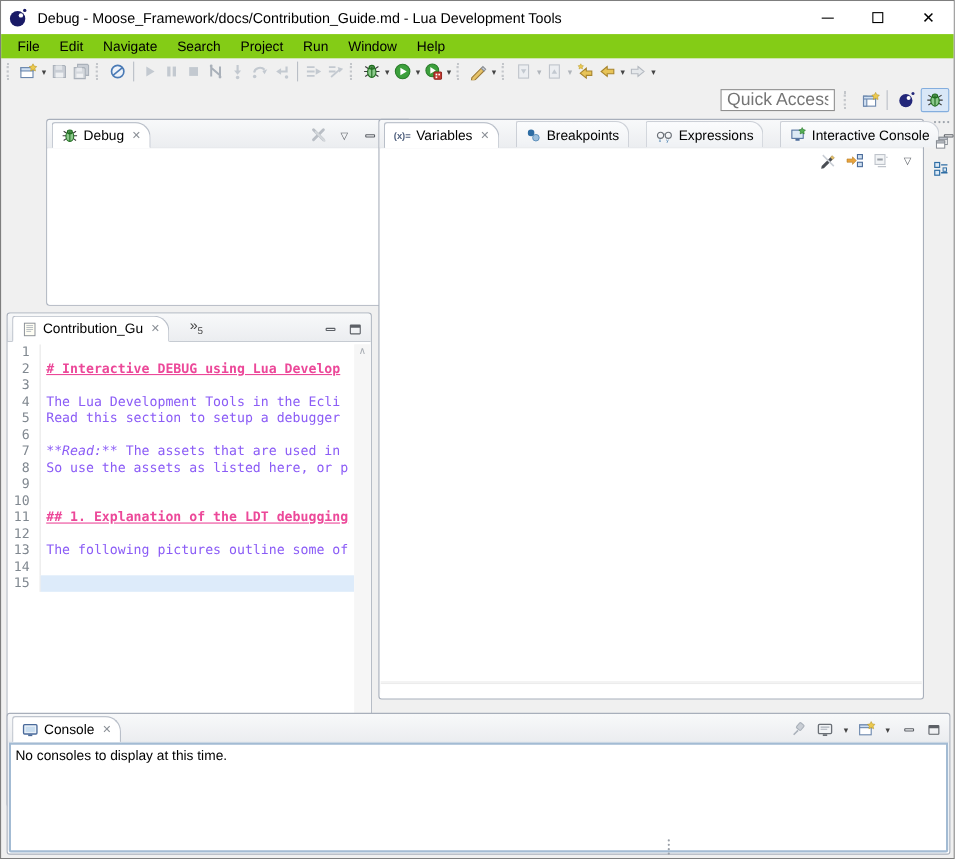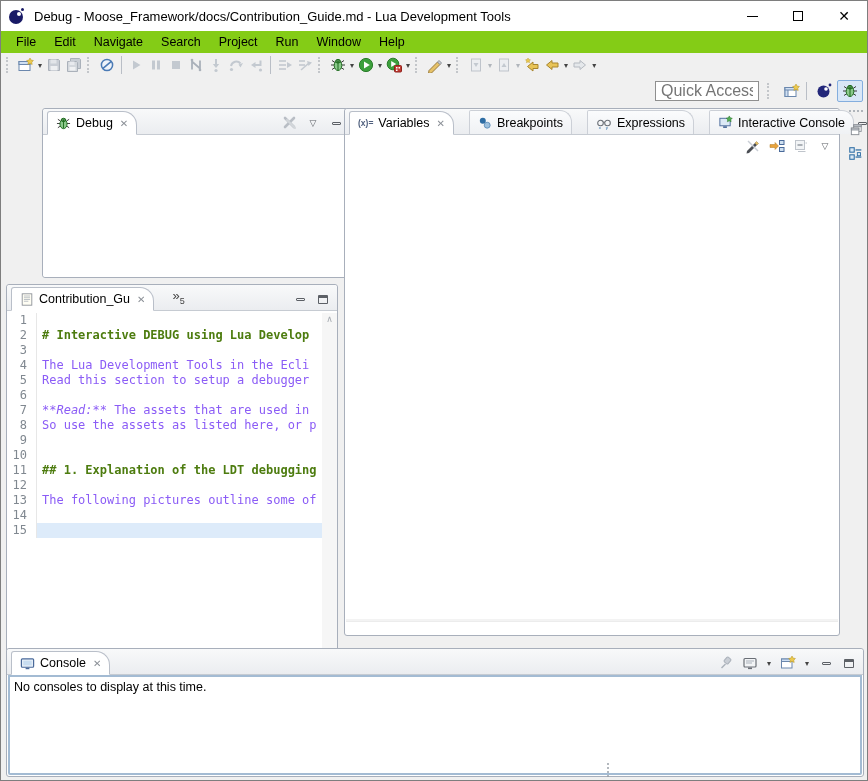--- a/index.html
+++ b/index.html
@@ -50,21 +50,21 @@
   .g-max { width:10px; height:9px; border:1px solid #5c6066; border-top-width:3px; border-radius:1px; }
   .g-menu { font-size:9px; color:#5c6066; }
   .g-chevmore { font-size:13px; color:#444; }
   .g-chevmore sub { font-size:9px; }
   
   .edit-content { position:absolute; left:0; top:26px; right:0; bottom:0; background:#fff; overflow:hidden; border-radius:0 0 3px 3px; }
   .codearea { position:absolute; left:0; top:2px; right:15px; bottom:15px; overflow:hidden; }
   .eline { display:flex; height:15px; font-family:"DejaVu Sans Mono", monospace; font-size:12px; line-height:15px; }
   .lnum { width:30px; flex:0 0 30px; text-align:right; padding-right:9px; color:#808890; border-right:1px solid #e7e7e7; }
   .ltext { flex:1; white-space:pre; overflow:hidden; padding-left:5px; color:#8b5cf6; }
-  .ltext.green { color:#4d7c0f; font-weight:bold; }
+  .ltext.green { color:#ec4899; font-weight:bold;text-decoration:underline; }
   .ltext.cur { background:#ddebfa; }
   .ltext .em { font-style:italic; }
   .vscroll { position:absolute; top:2px; right:0; bottom:15px; width:15px; background:#f6f6f6; display:flex; flex-direction:column; justify-content:space-between; align-items:center; padding:2px 0; }
   .scroll-arrow { font-size:9px; color:#a7acb2; line-height:1; }
   .hscroll { position:absolute; left:36px; right:15px; bottom:0; height:15px; background:#f6f6f6; display:flex; align-items:center; }
   .hscroll .arrow { font-size:13px; font-weight:bold; color:#555; padding:0 5px; line-height:1; }
   .hthumb { position:absolute; left:22px; top:2px; width:62px; height:11px; background:#cdcdcd; }
   .hspacer { flex:1; }
   
   .vars-toolbar { position:absolute; top:30px; right:6px; display:flex; align-items:center; gap:8px; }

